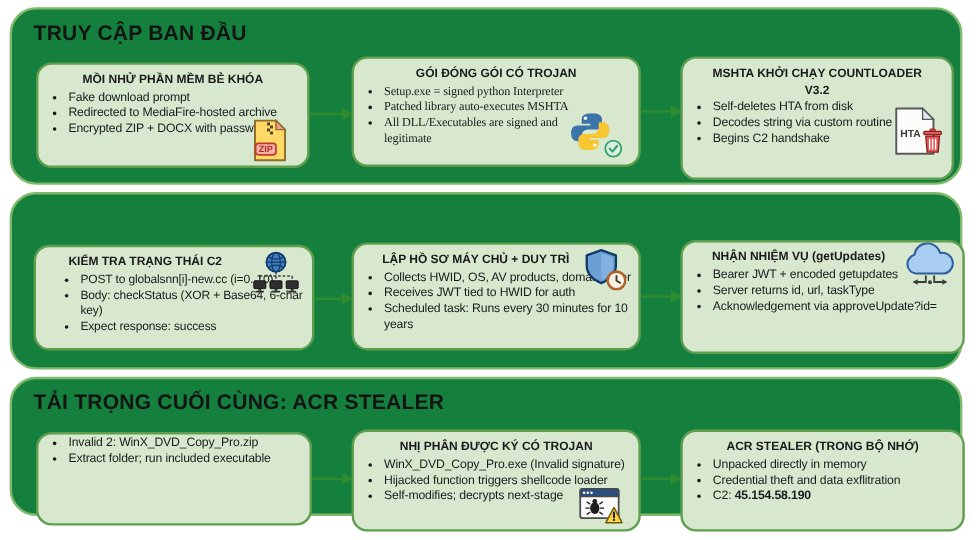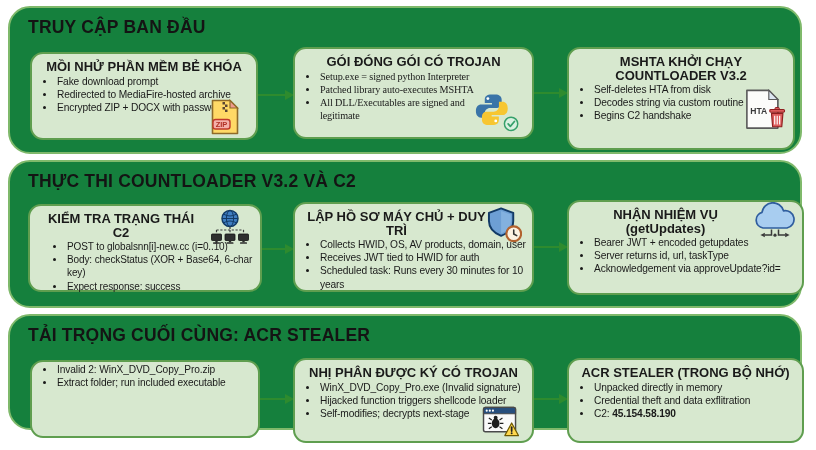--- a/index.html
+++ b/index.html
@@ -25,21 +25,21 @@
     white-space:nowrap;
   }
   .fbox {
     position:absolute;
     background:#d7e8cf;
     border:2px solid #5f9e4f;
     border-radius:13px;
     box-sizing:border-box;
   }
   .btitle {
-    text-align:center; font-weight:bold; font-size:13px;
+    text-align:center; font-weight:bold; font-size:10px;
     margin:6px 8px 1px; line-height:13.5px;
   }
   .fbox ul {
     margin:1px 0 0; padding:0 4px 0 24px;
     font-size:10.2px; line-height:13.2px; letter-spacing:-0.12px;
   }
   .fbox li { padding-left:1px; }
   .arrow {
     position:absolute; height:0;
     border-top:2.4px solid #2e8b2e;
@@ -128,21 +128,20 @@
           <rect x="-1" y="0.4" width="15.5" height="3" rx="1.2" fill="#dd5c5c" stroke="#8e1f1f" stroke-width="1.1"></rect>
           <path d="M0.8 4.6 h12 l-1.2 14 h-9.6 z" fill="#dd5c5c" stroke="#8e1f1f" stroke-width="1.2" stroke-linejoin="round"></path>
           <path d="M4.2 7 v9.3 M6.8 7 v9.3 M9.4 7 v9.3" stroke="#ffffff" stroke-width="1.2"></path>
         </g>
       </svg>
     </span>
   </div>
 </div>
 
 <div class="section" id="section-2">
-  <div class="sec-title">THỰC THI COUNTLOADER V3.2 VÀ C2</div>
 
   <div class="fbox" id="box-d" style="left:18px; top:42px; width:234px; height:88px;">
     <div class="btitle">KIỂM TRA TRẠNG THÁI C2</div>
     <ul>
       <li>POST to globalsnn[i]-new.cc (i=0..10)</li>
       <li>Body: checkStatus (XOR + Base64, 6-char key)</li>
       <li>Expect response: success</li>
     </ul>
     <span class="boxicon" style="right:10px; top:3px;">
       <svg width="40" height="37" viewBox="0 0 40 37">

